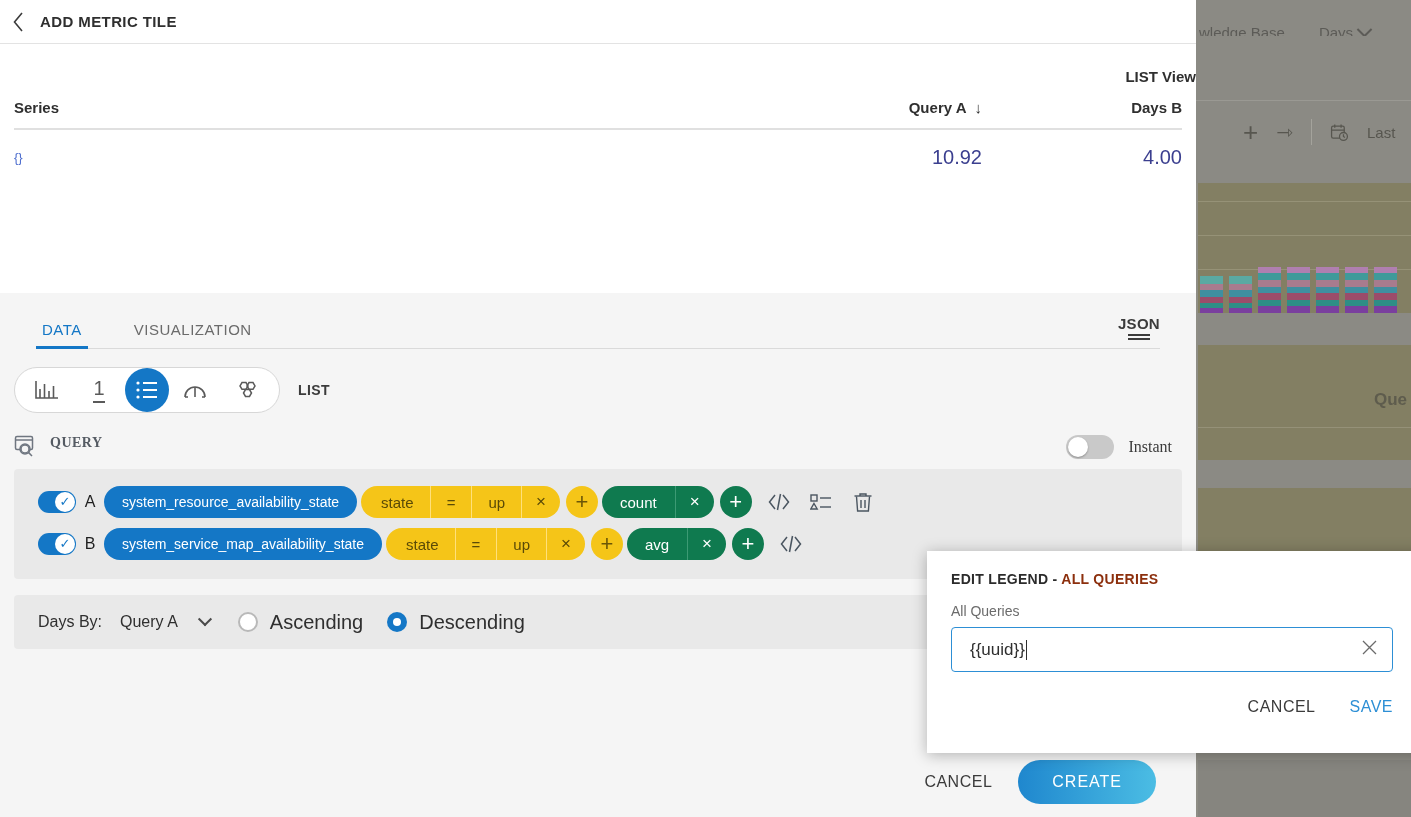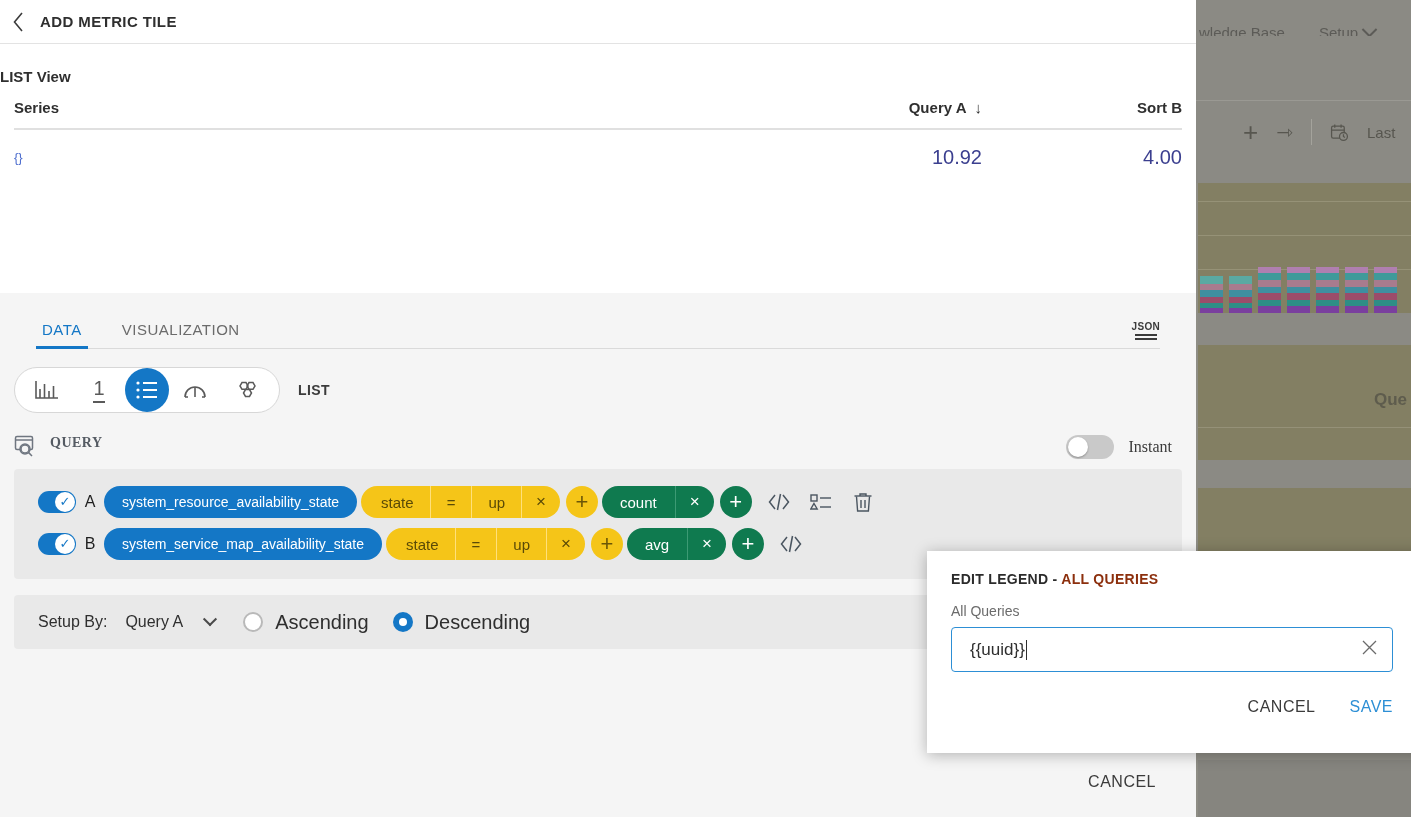--- a/index.html
+++ b/index.html
@@ -89,21 +89,21 @@
   }
   .hdr-vdiv { width:1px; height: 28px; background: #d2d2d2; margin: 0 22px; }
   .close-x {
     width: 26px; height: 26px; display:flex; align-items:center; justify-content:center;
     cursor: pointer; color: #4a4a4a;
   }
 
   
   .preview { position: relative; height: 249px; background: #fff; }
   .preview-title {
-    text-align: left; padding-top: 24px;
+    text-align: right; padding-top: 24px;
     font-size: 15px; font-weight: bold; color: #2f2f2f;
   }
   .tbl { width: 100%; padding: 0 14px; margin-top: 14px; }
   .tbl-head {
     display: flex; align-items: center;
     font-size: 15px; font-weight: bold; color: #2f2f2f;
     padding-bottom: 12px; border-bottom: 2px solid #e0e0e0;
   }
   .col-series { flex: 1 1 auto; text-align: left; }
   .col-q { width: 200px; text-align: right; }
@@ -112,36 +112,36 @@
   .cell-series { flex:1 1 auto; font-size: 13px; color: #4f6fcf; }
   .cell-val { width: 200px; text-align: right; font-size: 20px; color: #3b3f8f; }
 
   
   .lower {
     position: absolute; left: 0; top: 293px; width: 1196px; height: 524px;
     background: #f5f5f5;
   }
   .tabs-row {
     position: relative; margin: 0 36px; height: 56px;
-    display: flex; align-items: flex-end; border-bottom: 1px solid #dadada;
+    display: flex; align-items: flex-end; border-bottom: 1px solid #dadada; gap: 12px;
   }
   .tab {
     font-size: 15px; letter-spacing: .5px; padding: 0 6px 10px 6px;
     margin-right: 28px; cursor: pointer; color: #6b6b6b; position: relative;
   }
   .tab.active { color: #1477c6; }
   .tab.active::after {
     content: ""; position: absolute; left: 0; right: 0; bottom: -1px;
     height: 3px; background: #1477c6;
   }
   .json-icon {
     margin-left: auto; margin-bottom: 8px; cursor: pointer;
     display: flex; flex-direction: column; align-items: center;
   }
-  .json-word { font-size: 10px; font-weight: bold; letter-spacing: .3px; color:#3b3b3b; }
+  .json-word { font-size: 15px; font-weight: bold; letter-spacing: .3px; color:#3b3b3b; }
   .json-bar { width: 22px; height: 2px; background: #3b3b3b; margin-top: 2px; }
 
   .chart-type-row {
     display: flex; align-items: center; margin: 18px 0 0 14px;
   }
   .type-pill {
     display: flex; align-items: center; gap: 0;
     border: 1px solid #d7d7d7; border-radius: 26px; background: #fff;
     height: 46px; padding: 0 6px;
   }
@@ -274,21 +274,21 @@
 </style>
 </head>
 <body>
 
 <div id="root">
 
   <div class="bg-layer">
     <div class="bg-navbar">
       <span class="bg-nav-item">wledge Base</span>
       <span class="bg-nav-item">
-        <span>Setup</span><span class="bg-chev"></span>
+        <span>Days</span><span class="bg-chev"></span>
       </span>
     </div>
     <div class="bg-blank1"></div>
     <div class="bg-sep"></div>
     <div class="bg-toolbar">
       <span class="bg-plus">+</span>
       <span class="bg-share">⇾</span>
       <span class="bg-vdiv"></span>
       <svg width="19" height="19" viewBox="0 0 24 24" fill="none" stroke="#57564f" stroke-width="1.6">
         <rect x="2" y="4" width="16" height="15" rx="2"></rect>
@@ -388,21 +388,21 @@
     </div>
 
     <div class="preview">
       <div class="preview-title">LIST View</div>
       <div class="tbl">
         <div class="tbl-head">
           <div class="col-series">Series</div>
           <div class="col-q">
             <span>Query A</span><span class="sort-arrow">↓</span>
           </div>
-          <div class="col-q">Sort B</div>
+          <div class="col-q">Days B</div>
         </div>
         <div class="tbl-row">
           <div class="cell-series">{}</div>
           <div class="cell-val">10.92</div>
           <div class="cell-val">4.00</div>
         </div>
       </div>
     </div>
 
     <div class="lower">
@@ -536,37 +536,38 @@
             <svg width="22" height="18" viewBox="0 0 22 18" fill="none" stroke="#4a5560" stroke-width="1.5">
               <path d="M7 2 L1.5 9 L7 16"></path>
                 <path d="M15 2 L20.5 9 L15 16"></path>
                 <path d="M12.5 1 L9.5 17"></path>
             </svg>
           </span>
         </div>
       </div>
 
       <div class="sort-row">
-        <span class="sort-label">Setup By:</span>
+        <span class="sort-label">Days By:</span>
         <span class="sort-select">
           <span>Query A</span>
           <span class="sel-chev"></span>
         </span>
         <span class="radio-item">
           <span class="radio"></span>
           <span class="radio-label">Ascending</span>
         </span>
         <span class="radio-item">
           <span class="radio on"></span>
           <span class="radio-label">Descending</span>
         </span>
       </div>
 
       <div class="footer">
         <div class="btn-cancel">CANCEL</div>
+        <div class="btn-create">CREATE</div>
       </div>
     </div>
   </div>
 
   <div class="legend-pop">
     <div class="pop-title">
       <span>EDIT LEGEND - </span><span class="accent">ALL QUERIES</span>
     </div>
     <div class="pop-sub">All Queries</div>
     <div class="pop-field">

